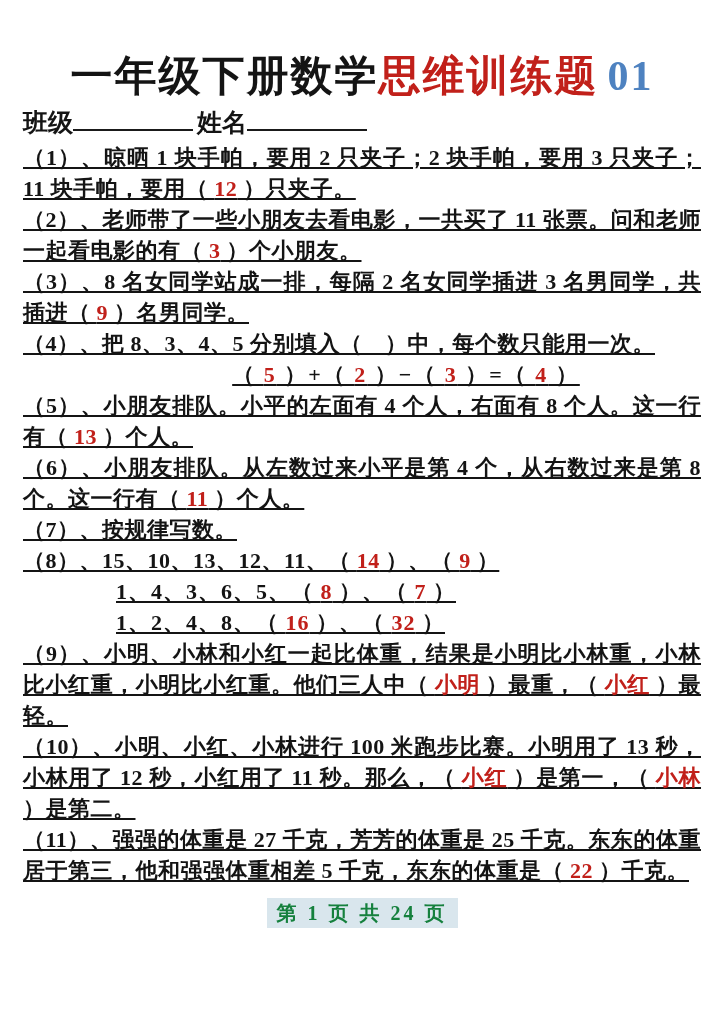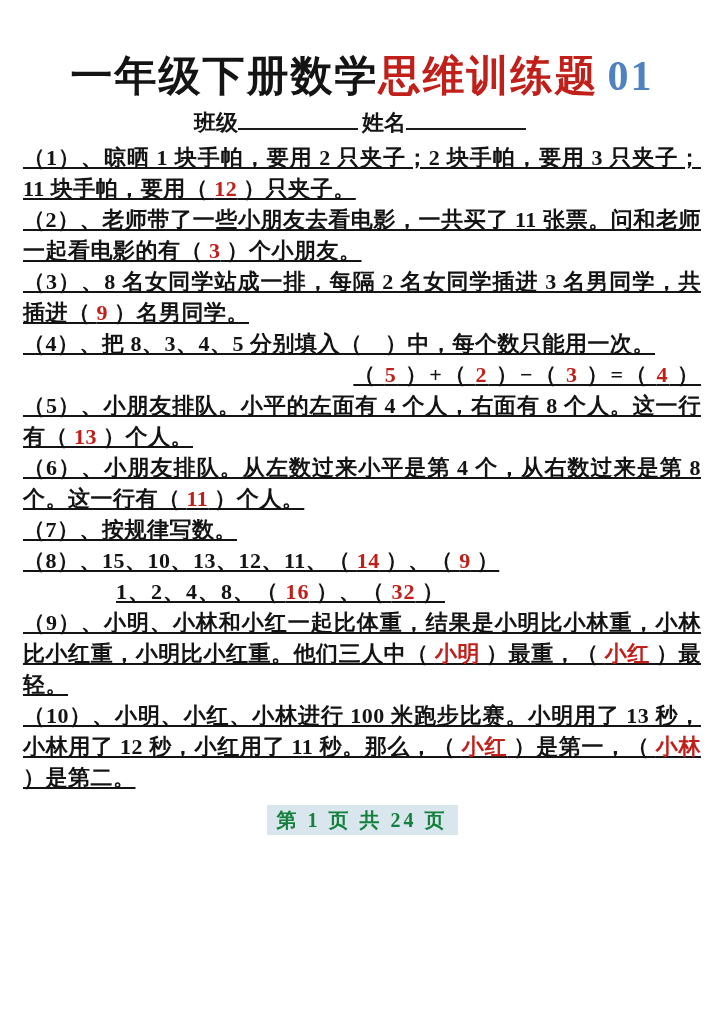--- a/index.html
+++ b/index.html
@@ -26,43 +26,43 @@
     text-align: center;
     font-size: 42px;
     font-weight: 700;
     letter-spacing: 2px;
     line-height: 1.15;
     white-space: nowrap;
   }
   .title .t-red  { color: var(--red); }
   .title .t-blue { color: var(--blue); margin-left: 9px; }
   .fields {
-    text-align: center;
-    font-size: 22px;
+    text-align: left;
+    font-size: 25px;
     font-weight: 700;
     margin: 0 0 6px 0;
     line-height: 26px;
   }
   .blank {
     display: inline-block;
     width: 120px;
     height: 20px;
     border-bottom: 2px solid #1a1a1a;
     margin-right: 4px;
   }
   .questions p {
     margin: 0;
     font-size: 22px;
     font-weight: 700;
     line-height: 31px;
     text-align: justify;
     letter-spacing: 0.5px;
     text-decoration: underline;
   }
-  .questions p.indent-eq  { margin-left: 88px; text-align: right; letter-spacing: 2px; }
+  .questions p.indent-eq  { margin-left: 88px; text-align: center; letter-spacing: 2px; }
   .questions p.indent-seq { margin-left: 93px;  text-align: left; letter-spacing: 1px; }
   .ans { color: var(--red); }
   .footer { text-align: center; margin-top: 12px; }
   .footer .footer-badge {
     display: inline-block;
     background: var(--footer-bg);
     color: #15803d;
     font-size: 20px;
     font-weight: 700;
     letter-spacing: 3px;
@@ -86,22 +86,24 @@
   <div class="questions" id="questions">
       <p><span>（1）、晾晒 1 块手帕，要用 2 只夹子；2 块手帕，要用 3 只夹子；11 块手帕，要用（ </span><span class="ans">12</span><span> ）只夹子。</span></p>
       <p><span>（2）、老师带了一些小朋友去看电影，一共买了 11 张票。问和老师一起看电影的有（ </span><span class="ans">3</span><span> ）个小朋友。</span></p>
       <p><span>（3）、8 名女同学站成一排，每隔 2 名女同学插进 3 名男同学，共插进（ </span><span class="ans">9</span><span> ）名男同学。</span></p>
       <p><span>（4）、把 8、3、4、5 分别填入（　）中，每个数只能用一次。</span></p>
       <p class="indent-eq"><span>（ </span><span class="ans">5</span><span> ）+（ </span><span class="ans">2</span><span> ）−（ </span><span class="ans">3</span><span> ）=（ </span><span class="ans">4</span><span> ）</span></p>
       <p><span>（5）、小朋友排队。小平的左面有 4 个人，右面有 8 个人。这一行有（ </span><span class="ans">13</span><span> ）个人。</span></p>
       <p><span>（6）、小朋友排队。从左数过来小平是第 4 个，从右数过来是第 8 个。这一行有（ </span><span class="ans">11</span><span> ）个人。</span></p>
       <p><span>（7）、按规律写数。</span></p>
       <p><span>（8）、15、10、13、12、11、（ </span><span class="ans">14</span><span> ）、（ </span><span class="ans">9</span><span> ）</span></p>
+      <p class="indent-seq"><span>1、4、3、6、5、（ </span><span class="ans">8</span><span> ）、（ </span><span class="ans">7</span><span> ）</span></p>
       <p class="indent-seq"><span>1、2、4、8、（ </span><span class="ans">16</span><span> ）、（ </span><span class="ans">32</span><span> ）</span></p>
       <p><span>（9）、小明、小林和小红一起比体重，结果是小明比小林重，小林比小红重，小明比小红重。他们三人中（ </span><span class="ans">小明</span><span> ）最重，（ </span><span class="ans">小红</span><span> ）最轻。</span></p>
       <p><span>（10）、小明、小红、小林进行 100 米跑步比赛。小明用了 13 秒，小林用了 12 秒，小红用了 11 秒。那么，（ </span><span class="ans">小红</span><span> ）是第一，（ </span><span class="ans">小林</span><span> ）是第二。</span></p>
+      <p><span>（11）、强强的体重是 27 千克，芳芳的体重是 25 千克。东东的体重居于第三，他和强强体重相差 5 千克，东东的体重是（ </span><span class="ans">22</span><span> ）千克。</span></p>
     </div>
 
   <div class="footer">
     <span class="footer-badge">第 1 页 共 24 页</span>
   </div>
 
 </div>
 
 </body></html>

